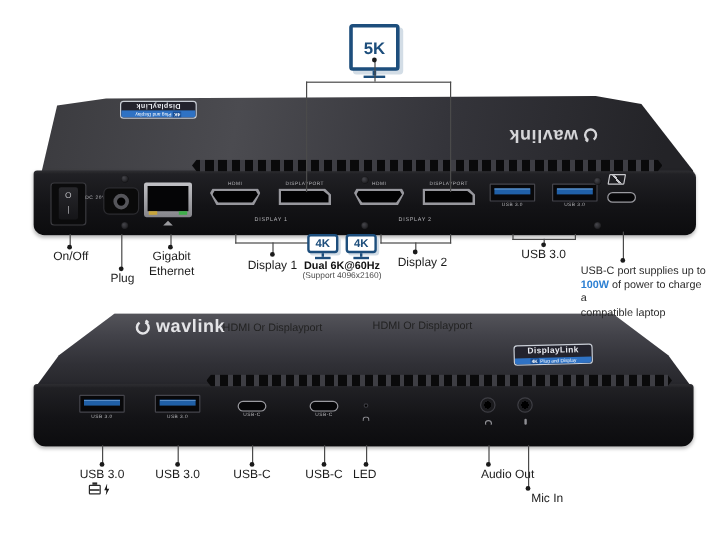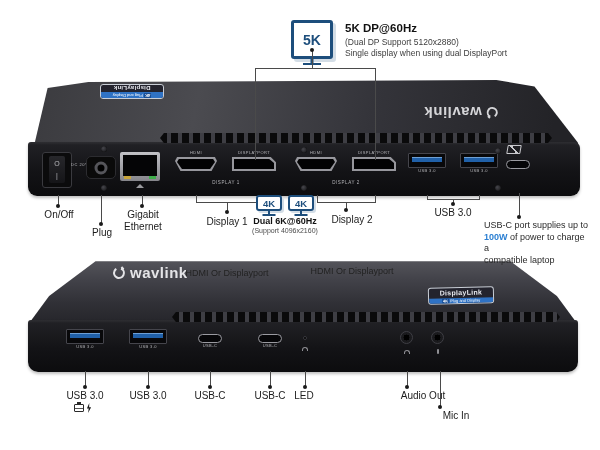--- a/index.html
+++ b/index.html
@@ -120,25 +120,20 @@
 </head>
 <body>
 
 <div class="stage">
 
   <div class="mon m5k">
     <span>5K</span>
     <span class="stand"></span>
     <span class="base"></span>
   </div>
-  <div class="c5k-text">
-    <div class="t1">5K DP@60Hz</div>
-    <div class="t2">(Dual DP Support 5120x2880)</div>
-    <div class="t2">Single display when using dual DisplayPort</div>
-  </div>
   <div class="ln v" style="left:312px;top:50px;height:18px"></div>
   <div class="dot" style="left:310px;top:48px"></div>
   <div class="ln h" style="left:255px;top:68px;width:121px"></div>
   <div class="ln v" style="left:255px;top:68px;height:92px"></div>
   <div class="ln v" style="left:375px;top:68px;height:92px"></div>
 
   <div class="dock dock1">
     <div class="d-top d1-top">
       <div class="sticker st1">
         <div class="s-band"><b>4K</b> <span>Plug and Display</span></div>

